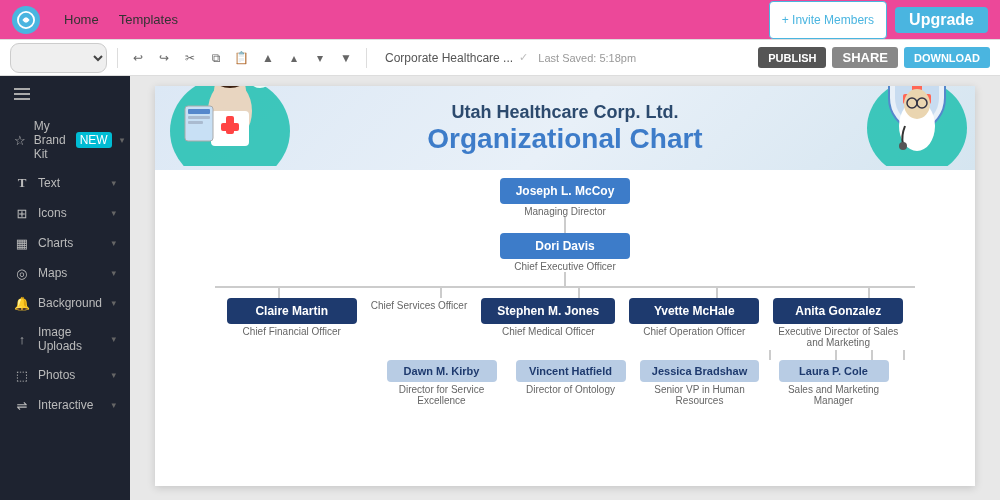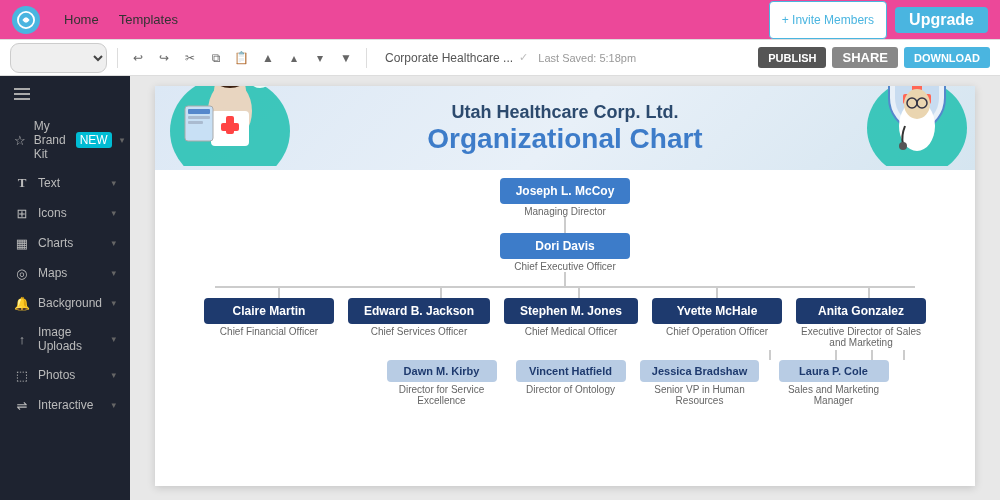--- a/index.html
+++ b/index.html
@@ -295,21 +295,20 @@
             <div style="width:2px;height:10px;background:#ccc;margin-right:10px;"></div>
           </div>
         </div>
 
         <div class="level-row" style="gap:14px;justify-content:space-between;">
           <div class="node-col">
             <div class="org-node-dark">Claire Martin</div>
             <div class="org-title" style="max-width:130px;">Chief Financial Officer</div>
           </div>
           <div class="node-col">
-            <div class="org-node-dark">Edward B. Jackson</div>
             <div class="org-title" style="max-width:130px;">Chief Services Officer</div>
           </div>
           <div class="node-col">
             <div class="org-node-dark">Stephen M. Jones</div>
             <div class="org-title" style="max-width:130px;">Chief Medical Officer</div>
           </div>
           <div class="node-col">
             <div class="org-node-dark">Yvette McHale</div>
             <div class="org-title" style="max-width:130px;">Chief Operation Officer</div>
           </div>

